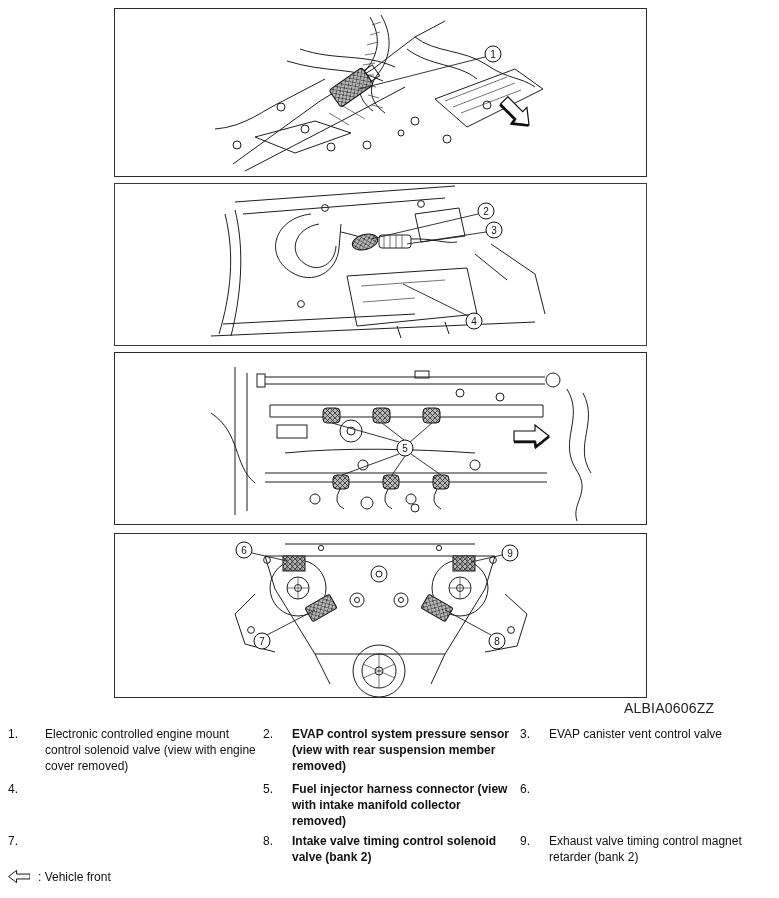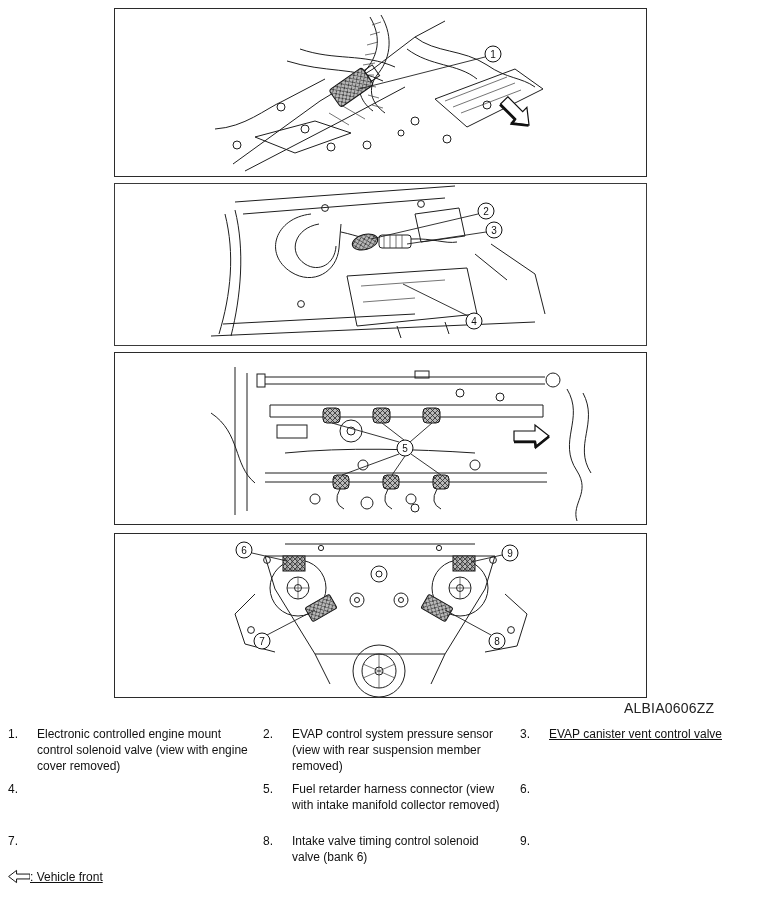--- a/index.html
+++ b/index.html
@@ -19,27 +19,26 @@
   .figure-id{
     position:absolute;left:624px;top:700px;width:100px;
     font-size:14px;letter-spacing:.2px;color:#222;
   }
   .legend-row{position:absolute;left:0;width:779px;}
   #legend-row-1{top:727px;}
   #legend-row-2{top:782px;}
   #legend-row-3{top:834px;}
   .legend-item{position:absolute;display:flex;font-size:12px;line-height:1.32;}
   .legend-item .num{flex:0 0 29px;}
-  .li-c1{left:8px;}  .li-c1 .txt{width:212px;}
-  .li-c2{left:263px;}.li-c2 .txt{width:218px;}
-  .li-c3{left:520px;}.li-c3 .txt{width:226px;text-decoration:underline;}
+  .li-c1{left:8px;}  .li-c1 .txt{width:212px;margin-left:8px;}
+  .li-c2{left:263px;}.li-c2 .txt{width:218px;font-weight:bold;}
+  .li-c3{left:520px;}.li-c3 .txt{width:226px;}
   .vehicle-front{
-    position:absolute;left:8px;top:869px;display:flex;align-items:center;gap:0;
+    position:absolute;left:8px;top:869px;display:flex;align-items:center;gap:8px;
     font-size:12px;
-    text-decoration:underline;
   }
   .vehicle-front svg{display:block;}
   
   .la{stroke:#1f1f1f;fill:none;stroke-width:1;}
   .la-thin{stroke:#3a3a3a;fill:none;stroke-width:.7;}
   .callout circle{fill:#fff;stroke:#111;stroke-width:1;}
   .callout text{font-family:"Liberation Sans",sans-serif;font-size:10px;fill:#111;}
   .leader{stroke:#1f1f1f;stroke-width:.9;fill:none;}
 </style>
 </head>
@@ -294,37 +293,38 @@
     <span class="txt">EVAP canister vent control valve</span>
   </div>
 </div>
 
 <div class="legend-row" id="legend-row-2">
   <div class="legend-item li-c1">
     <span class="num">4.</span>
   </div>
   <div class="legend-item li-c2">
     <span class="num">5.</span>
-    <span class="txt">Fuel retarder harness connector (view with intake manifold collector removed)</span>
+    <span class="txt">Fuel injector harness connector (view with intake manifold collector removed)</span>
   </div>
   <div class="legend-item li-c3">
     <span class="num">6.</span>
   </div>
 </div>
 
 <div class="legend-row" id="legend-row-3">
   <div class="legend-item li-c1">
     <span class="num">7.</span>
   </div>
   <div class="legend-item li-c2">
     <span class="num">8.</span>
-    <span class="txt">Intake valve timing control solenoid valve (bank 6)</span>
+    <span class="txt">Intake valve timing control solenoid valve (bank 2)</span>
   </div>
   <div class="legend-item li-c3">
     <span class="num">9.</span>
+    <span class="txt">Exhaust valve timing control magnet retarder (bank 2)</span>
   </div>
 </div>
 
 <div class="vehicle-front">
   <svg width="22" height="15" viewBox="0 0 36 24">
     <polygon points="36,8 14,8 14,2 1,12 14,22 14,16 36,16" fill="#fff" stroke="#111" stroke-width="1.6"></polygon>
   </svg>
   <span>: Vehicle front</span>
 </div>
 

